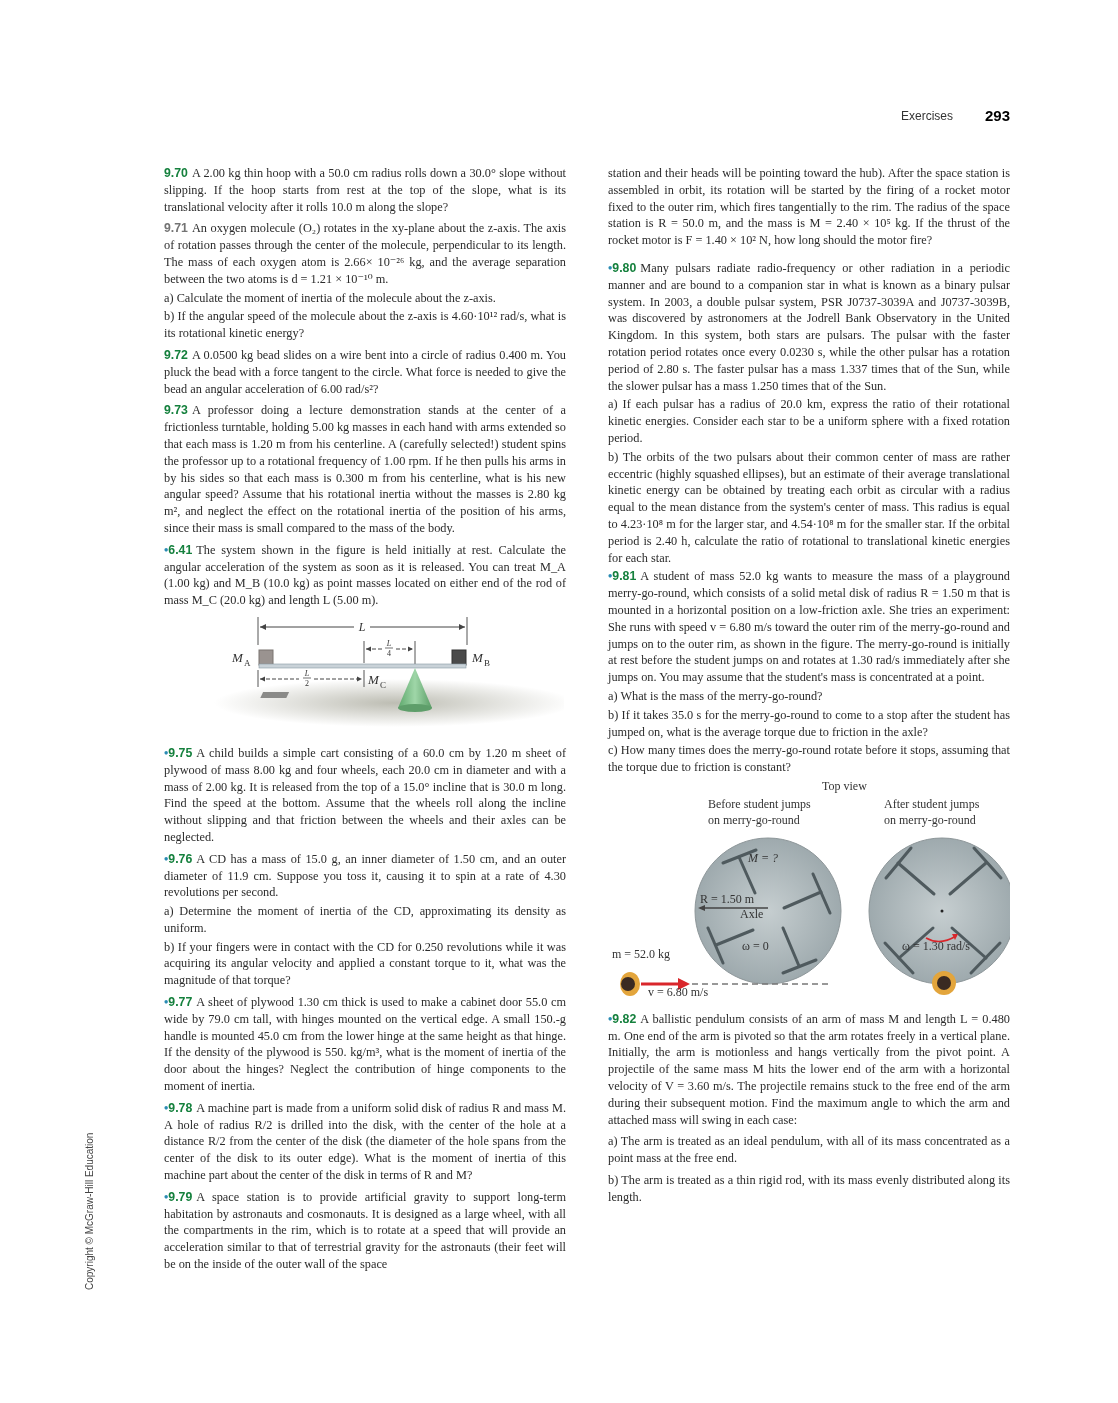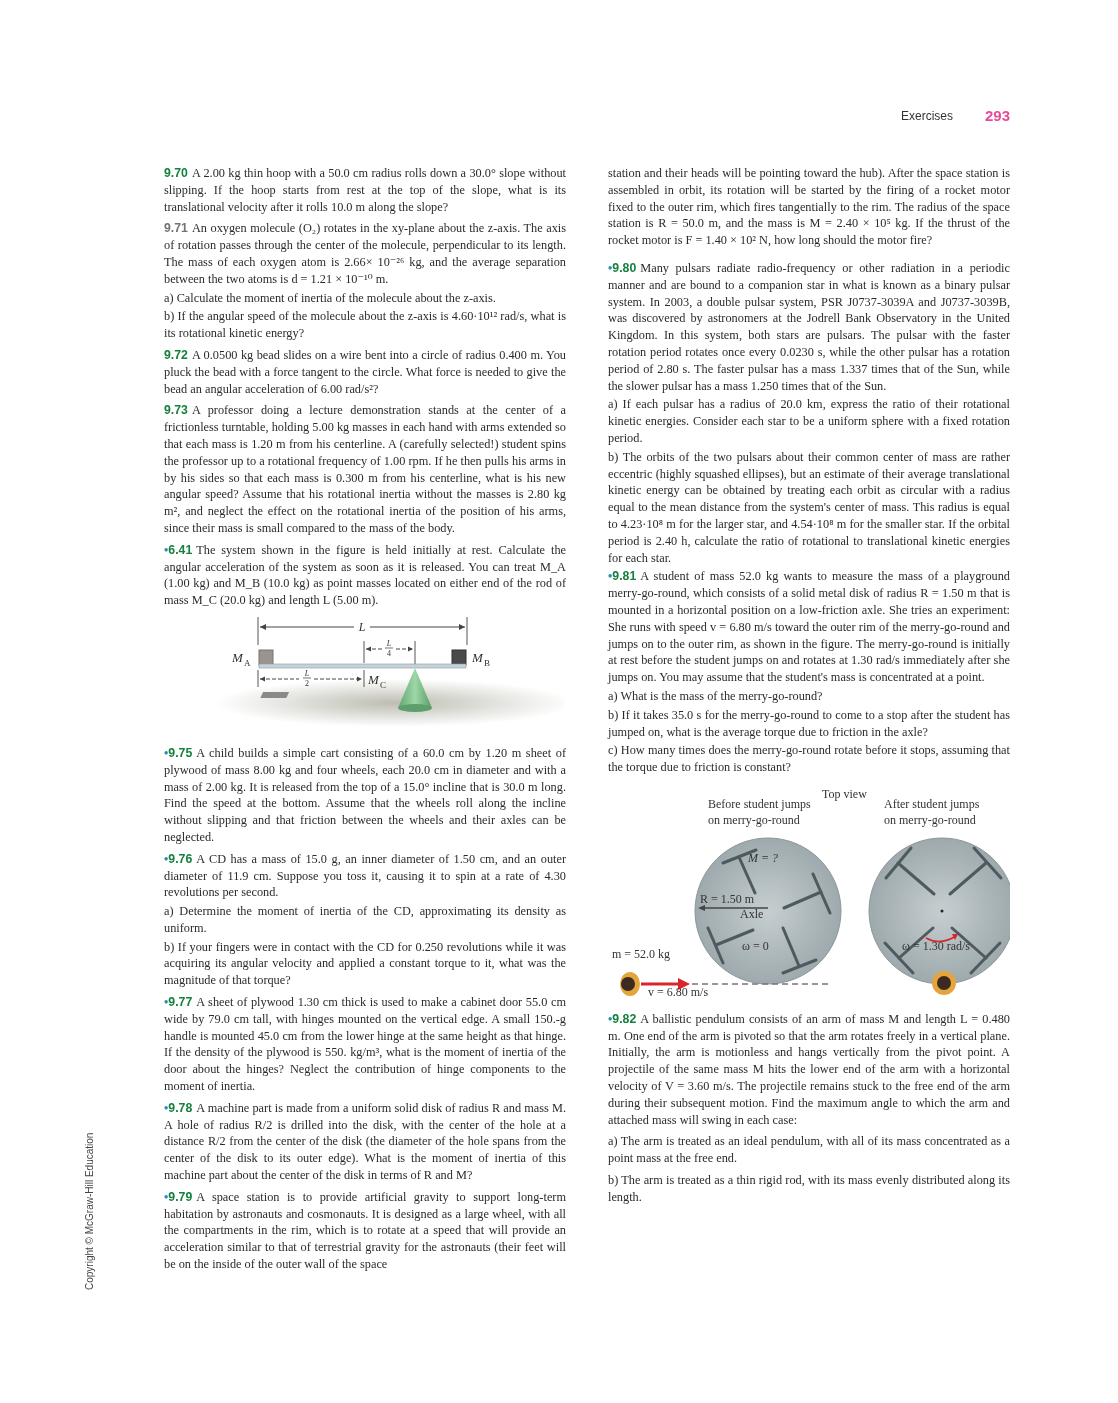--- a/index.html
+++ b/index.html
@@ -1,19 +1,19 @@
 <!DOCTYPE html>
 <html><head>
 <meta charset="utf-8">
 <style>
   html,body{margin:0;padding:0;background:#fff;}
   body{width:1118px;height:1403px;position:relative;overflow:hidden;font-family:"Liberation Serif","DejaVu Serif",serif;color:#2b2b2b;}
   .header{position:absolute;top:107px;right:108px;display:flex;align-items:center;gap:32px;}
   .header .sec{font-family:"Liberation Sans","DejaVu Sans",sans-serif;font-size:12px;color:#333;}
-  .header .pg{font-family:"Liberation Sans","DejaVu Sans",sans-serif;font-size:15px;font-weight:bold;color:#ec4899;}
+  .header .pg{font-family:"Liberation Sans","DejaVu Sans",sans-serif;font-size:15px;font-weight:bold;color:#000000;}
   .copyright{position:absolute;left:84px;top:1290px;transform:rotate(-90deg);transform-origin:left top;font-family:"Liberation Sans","DejaVu Sans",sans-serif;font-size:10px;color:#444;white-space:nowrap;}
   .col{position:absolute;top:165px;font-size:12.3px;line-height:16.8px;}
   .col.left{left:164px;width:402px;}
   .col.right{left:608px;width:402px;}
   p{margin:0 0 5px 0;text-align:justify;}
   p.cont{margin-bottom:11px;}
   p.sub{margin:0 0 2px 0;}
   .num{font-family:"Liberation Sans","DejaVu Sans",sans-serif;font-weight:bold;font-size:12.3px;color:#15803d;margin-right:4px;}
   .num.blue{color:#737373;}
   .dot{color:#2a8bb3;font-weight:bold;}
@@ -122,21 +122,21 @@
   <p class="sub"><span class="dot">•</span><span class="num">9.80</span><span>Many pulsars radiate radio-frequency or other radiation in a periodic manner and are bound to a companion star in what is known as a binary pulsar system. In 2003, a double pulsar system, PSR J0737-3039A and J0737-3039B, was discovered by astronomers at the Jodrell Bank Observatory in the United Kingdom. In this system, both stars are pulsars. The pulsar with the faster rotation period rotates once every 0.0230 s, while the other pulsar has a rotation period of 2.80 s. The faster pulsar has a mass 1.337 times that of the Sun, while the slower pulsar has a mass 1.250 times that of the Sun.</span></p>
   <p class="sub">a) If each pulsar has a radius of 20.0 km, express the ratio of their rotational kinetic energies. Consider each star to be a uniform sphere with a fixed rotation period.</p>
   <p class="sub">b) The orbits of the two pulsars about their common center of mass are rather eccentric (highly squashed ellipses), but an estimate of their average translational kinetic energy can be obtained by treating each orbit as circular with a radius equal to the mean distance from the system's center of mass. This radius is equal to 4.23·10⁸ m for the larger star, and 4.54·10⁸ m for the smaller star. If the orbital period is 2.40 h, calculate the ratio of rotational to translational kinetic energies for each star.</p>
 
   <p class="sub"><span class="dot">•</span><span class="num">9.81</span><span>A student of mass 52.0 kg wants to measure the mass of a playground merry-go-round, which consists of a solid metal disk of radius R = 1.50 m that is mounted in a horizontal position on a low-friction axle. She tries an experiment: She runs with speed v = 6.80 m/s toward the outer rim of the merry-go-round and jumps on to the outer rim, as shown in the figure. The merry-go-round is initially at rest before the student jumps on and rotates at 1.30 rad/s immediately after she jumps on. You may assume that the student's mass is concentrated at a point.</span></p>
   <p class="sub">a) What is the mass of the merry-go-round?</p>
   <p class="sub">b) If it takes 35.0 s for the merry-go-round to come to a stop after the student has jumped on, what is the average torque due to friction in the axle?</p>
   <p class="sub">c) How many times does the merry-go-round rotate before it stops, assuming that the torque due to friction is constant?</p>
 
   <div class="fig2">
-    <span class="lbl" style="left:214px;top:8px;">Top view</span>
+    <span class="lbl" style="left:214px;top:0px;">Top view</span>
     <span class="lbl" style="left:100px;top:18px;">Before student jumps</span>
     <span class="lbl" style="left:100px;top:34px;">on merry-go-round</span>
     <span class="lbl" style="left:276px;top:18px;">After student jumps</span>
     <span class="lbl" style="left:276px;top:34px;">on merry-go-round</span>
     <svg width="402" height="225" viewBox="0 0 402 225" style="position:absolute;left:0;top:0;">
       <defs>
         <radialGradient id="disk" cx="50%" cy="50%" r="55%">
           <stop offset="0%" stop-color="#c6ced0"></stop>
             <stop offset="100%" stop-color="#9aa6aa"></stop>
         </radialGradient>

